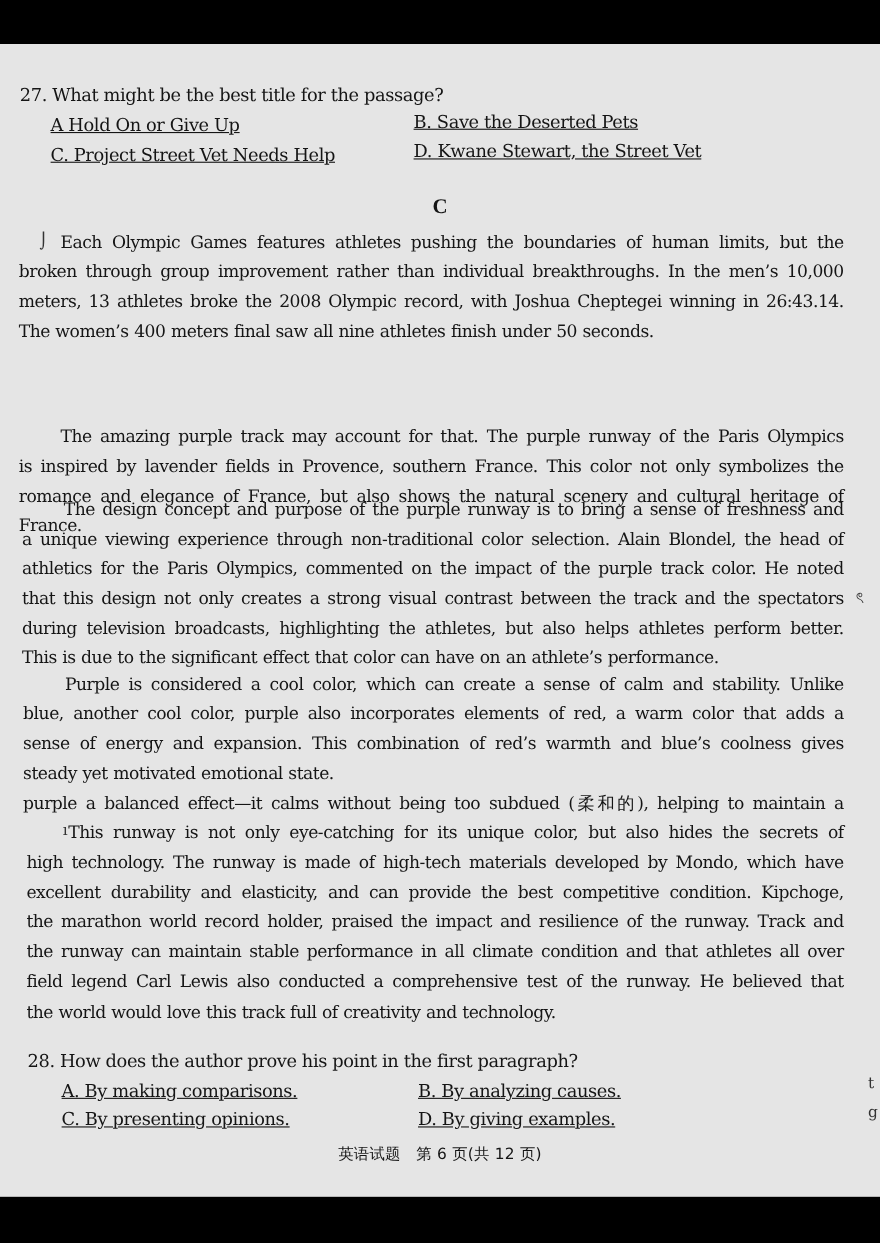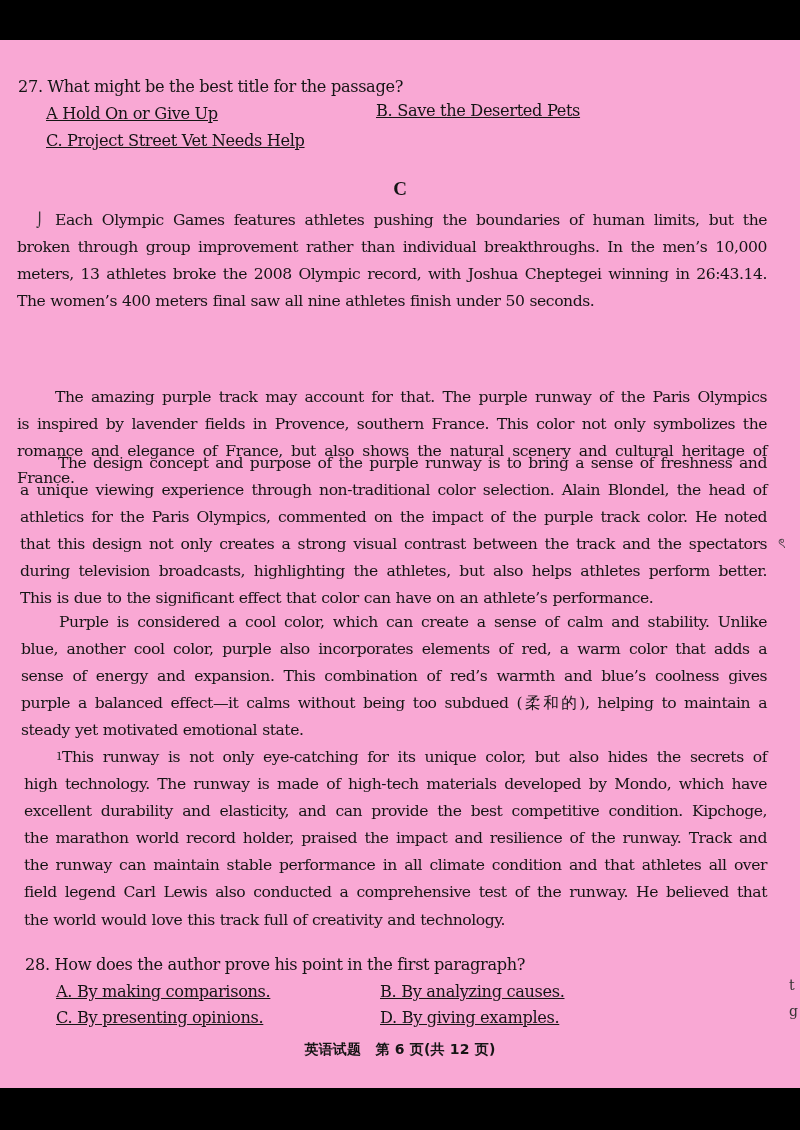--- a/index.html
+++ b/index.html
@@ -2,55 +2,56 @@
 <html><head>
   <meta charset="utf-8">
   <style>
     html, body { margin: 0; padding: 0; }
     body {
       width: 800px; height: 1130px; background: #000; overflow: hidden; position: relative;
       font-family: "DejaVu Serif", "Liberation Serif", serif;
     }
     .page {
       position: absolute; left: 0; top: 40px; width: 800px; height: 1048px;
-      background: #f9a8d4; color: #151515;
+      background: #e5e5e5; color: #151515;
     }
     .q { position: absolute; font-size: 16.2px; line-height: 27px; letter-spacing: -0.35px; white-space: nowrap; }
     .opt { position: absolute; font-size: 16.2px; line-height: 27px; letter-spacing: -0.35px; white-space: nowrap; text-decoration: underline; }
     .section-letter {
       position: absolute; left: 0; width: 800px; top: 138px; text-align: center;
       font-size: 19px; font-weight: bold; font-family: "Liberation Serif", serif;
     }
     .para {
       position: absolute; left: 17px; width: 750px;
       font-size: 15.6px; line-height: 27.1px; text-align: justify; letter-spacing: -0.45px;
       word-spacing: 0.5px;
     }
     .para .line { display: block; text-align: justify; text-align-last: justify; height: 27.1px; white-space: nowrap; overflow: visible; }
     .para .line.last { text-align-last: left; }
     .indent { display: inline-block; width: 38px; }
     .mark { position: absolute; font-size: 14px; color: #333; }
     .footer {
       position: absolute; left: 0; width: 800px; top: 1001px; text-align: center;
-      font-size: 14px; font-weight: bold; font-family: "DejaVu Sans", sans-serif; letter-spacing: 0.2px;
+      font-size: 14px; font-weight: normal; font-family: "DejaVu Sans", sans-serif; letter-spacing: 0.2px;
     }
     .edge { position: absolute; font-size: 14px; color: #333; }
   </style>
 </head>
 <body>
 
 <div class="page">
 
   <div class="q" style="left:18px; top:33px;">
     <span>27.</span>
     <span>What might be the best title for the passage?</span>
   </div>
   <div class="opt" style="left:46px; top:60px;">A  Hold On or Give Up</div>
   <div class="opt" style="left:376px; top:57px;">B. Save the Deserted Pets</div>
   <div class="opt" style="left:46px; top:87px;">C. Project Street Vet Needs Help</div>
+  <div class="opt" style="left:376px; top:84px;">D. Kwane Stewart, the Street Vet</div>
 
   <div class="section-letter">C</div>
 
   <div class="para" style="top:167px;">
     <span class="line"><span class="indent"></span><span>Each Olympic Games features athletes pushing the boundaries of human limits, but the</span></span>
     <span class="line">broken through group improvement rather than individual breakthroughs. In the men’s 10,000</span>
     <span class="line">meters, 13 athletes broke the 2008 Olympic record, with Joshua Cheptegei winning in 26:43.14.</span>
     <span class="line last">The women’s 400 meters final saw all nine athletes finish under 50 seconds.</span>
   </div>
   <div class="mark" style="left:36px; top:172px;">⌡</div>
@@ -70,22 +71,22 @@
     <span class="line">during television broadcasts, highlighting the athletes, but also helps athletes perform better.</span>
     <span class="line last">This is due to the significant effect that color can have on an athlete’s performance.</span>
   </div>
   <div class="mark" style="left:38px; top:412px;">ˋ</div>
   <div class="mark" style="left:778px; top:492px;">ৎ</div>
 
   <div class="para" style="top:569px; left:21px; width:746px;">
     <span class="line"><span class="indent"></span><span>Purple is considered a cool color, which can create a sense of calm and stability. Unlike</span></span>
     <span class="line">blue, another cool color, purple also incorporates elements of red, a warm color that adds a</span>
     <span class="line">sense of energy and expansion. This combination of red’s warmth and blue’s coolness gives</span>
+    <span class="line last">steady yet motivated emotional state.</span>
     <span class="line">purple a balanced effect—it calms without being too subdued (柔和的), helping to maintain a</span>
-    <span class="line last">steady yet motivated emotional state.</span>
   </div>
 
   <div class="para" style="top:704px; left:24px; width:743px;">
     <span class="line"><span class="indent"></span><span>This runway is not only eye-catching for its unique color, but also hides the secrets of</span></span>
     <span class="line">high technology. The runway is made of high-tech materials developed by Mondo, which have</span>
     <span class="line">excellent durability and elasticity, and can provide the best competitive condition. Kipchoge,</span>
     <span class="line">the marathon world record holder, praised the impact and resilience of the runway. Track and</span>
     <span class="line">the runway can maintain stable performance in all climate condition and that athletes all over</span>
     <span class="line">field legend Carl Lewis also conducted a comprehensive test of the runway. He believed that</span>
     <span class="line last">the world would love this track full of creativity and technology.</span>

